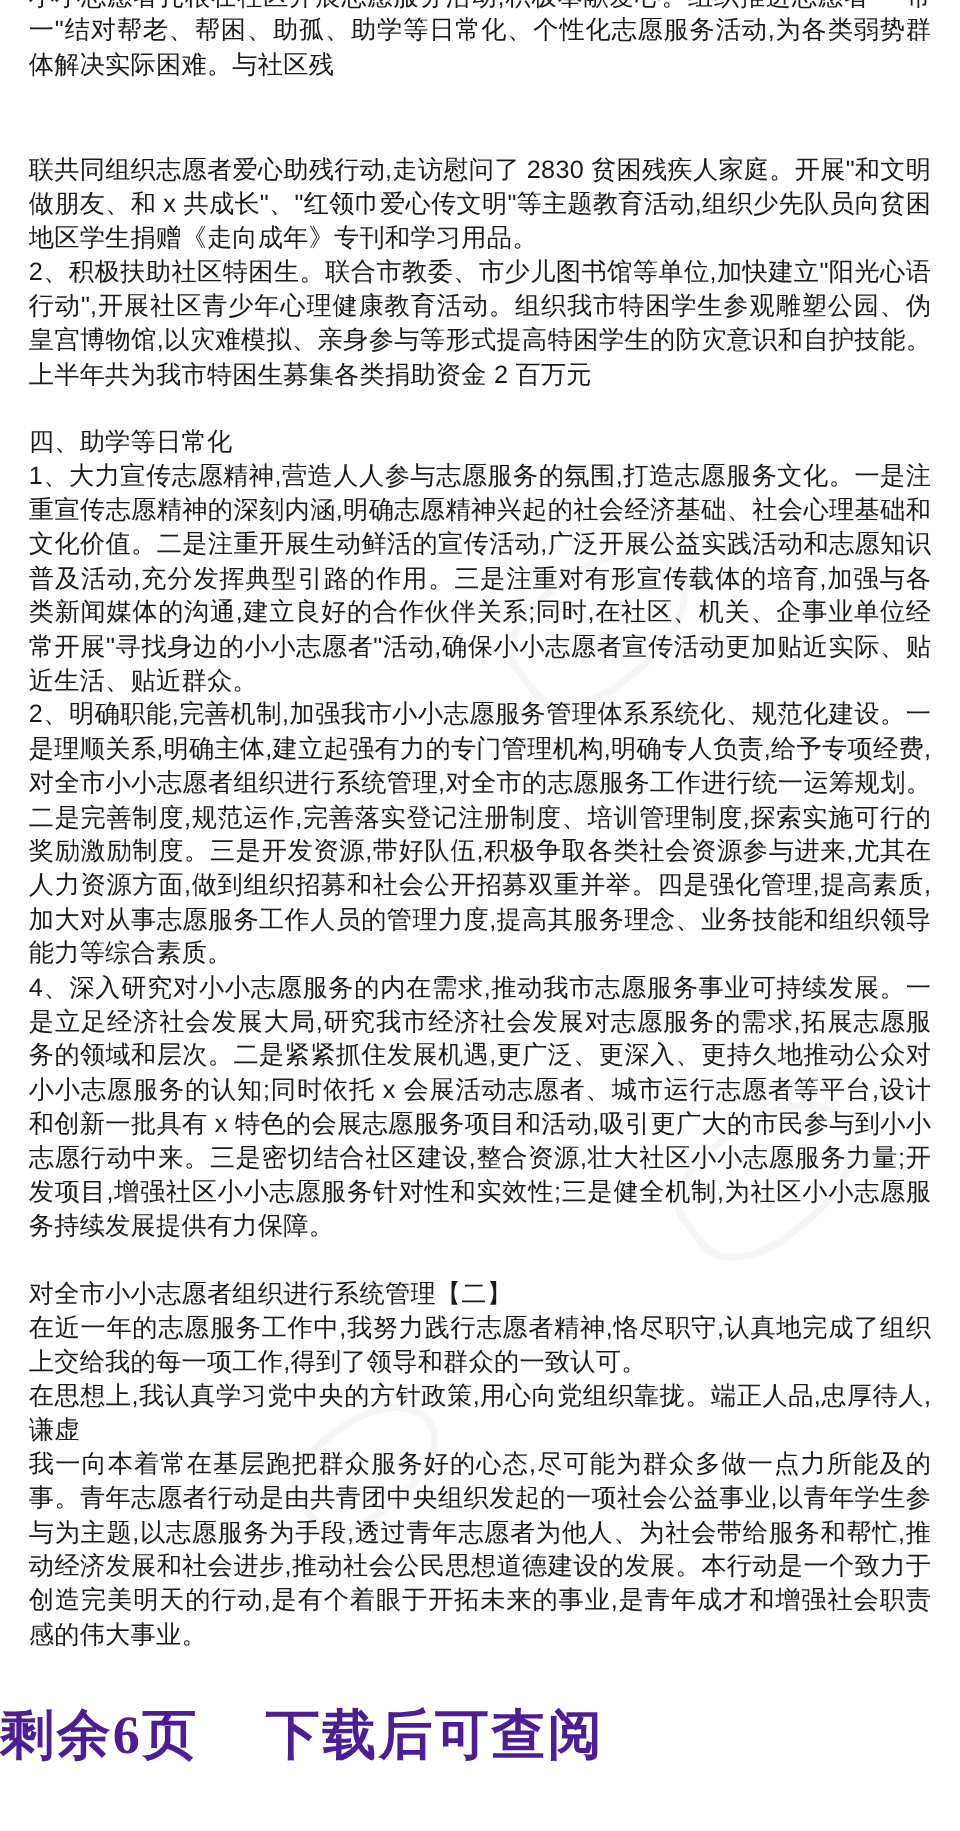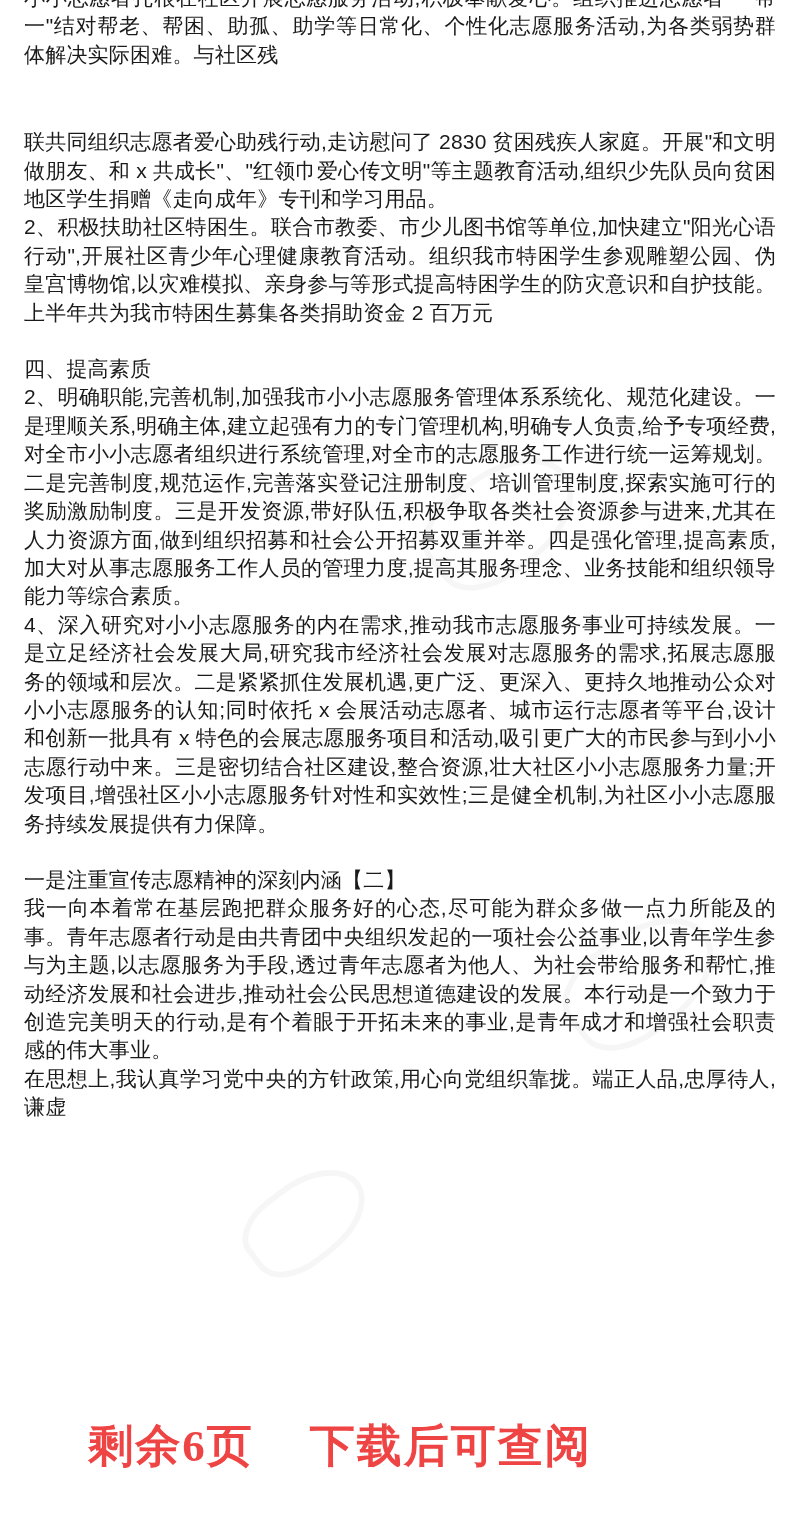--- a/index.html
+++ b/index.html
@@ -45,46 +45,47 @@
     pointer-events: none;
   }
   .wm1 { left: 420px; top: 470px; }
   .wm2 { left: 560px; top: 930px; }
   .wm3 { left: 240px; top: 1180px; width: 120px; height: 70px; }
   .footer-banner {
     position: absolute;
     left: 0;
     top: 1416px;
     width: 680px;
-    text-align: center;
     font-family: "Liberation Serif", "DejaVu Serif", serif;
     font-weight: bold;
     font-size: 45px;
-    color: #ef4444;
+    color: #4c1d95;
     letter-spacing: 2px;
     z-index: 2;
     white-space: nowrap;
   }
   .footer-banner .hint {
     margin-left: 56px;
   }
 </style>
 </head>
 <body>
 
 <div class="doc">
   <p class="clip-first gap-pagebreak">小小志愿者扎根在社区开展志愿服务活动,积极奉献爱心。组织推进志愿者"一帮一"结对帮老、帮困、助孤、助学等日常化、个性化志愿服务活动,为各类弱势群体解决实际困难。与社区残</p>
   <p>联共同组织志愿者爱心助残行动,走访慰问了 2830 贫困残疾人家庭。开展"和文明做朋友、和 x 共成长"、"红领巾爱心传文明"等主题教育活动,组织少先队员向贫困地区学生捐赠《走向成年》专刊和学习用品。</p>
   <p>2、积极扶助社区特困生。联合市教委、市少儿图书馆等单位,加快建立"阳光心语行动",开展社区青少年心理健康教育活动。组织我市特困学生参观雕塑公园、伪皇宫博物馆,以灾难模拟、亲身参与等形式提高特困学生的防灾意识和自护技能。上半年共为我市特困生募集各类捐助资金 2 百万元</p>
-  <p class="gap-blank">四、提高素质</p>
+  <p class="gap-blank">四、助学等日常化</p>
+  <p>1、大力宣传志愿精神,营造人人参与志愿服务的氛围,打造志愿服务文化。一是注重宣传志愿精神的深刻内涵,明确志愿精神兴起的社会经济基础、社会心理基础和文化价值。二是注重开展生动鲜活的宣传活动,广泛开展公益实践活动和志愿知识普及活动,充分发挥典型引路的作用。三是注重对有形宣传载体的培育,加强与各类新闻媒体的沟通,建立良好的合作伙伴关系;同时,在社区、机关、企事业单位经常开展"寻找身边的小小志愿者"活动,确保小小志愿者宣传活动更加贴近实际、贴近生活、贴近群众。</p>
   <p>2、明确职能,完善机制,加强我市小小志愿服务管理体系系统化、规范化建设。一是理顺关系,明确主体,建立起强有力的专门管理机构,明确专人负责,给予专项经费,对全市小小志愿者组织进行系统管理,对全市的志愿服务工作进行统一运筹规划。二是完善制度,规范运作,完善落实登记注册制度、培训管理制度,探索实施可行的奖励激励制度。三是开发资源,带好队伍,积极争取各类社会资源参与进来,尤其在人力资源方面,做到组织招募和社会公开招募双重并举。四是强化管理,提高素质,加大对从事志愿服务工作人员的管理力度,提高其服务理念、业务技能和组织领导能力等综合素质。</p>
   <p>4、深入研究对小小志愿服务的内在需求,推动我市志愿服务事业可持续发展。一是立足经济社会发展大局,研究我市经济社会发展对志愿服务的需求,拓展志愿服务的领域和层次。二是紧紧抓住发展机遇,更广泛、更深入、更持久地推动公众对小小志愿服务的认知;同时依托 x 会展活动志愿者、城市运行志愿者等平台,设计和创新一批具有 x 特色的会展志愿服务项目和活动,吸引更广大的市民参与到小小志愿行动中来。三是密切结合社区建设,整合资源,壮大社区小小志愿服务力量;开发项目,增强社区小小志愿服务针对性和实效性;三是健全机制,为社区小小志愿服务持续发展提供有力保障。</p>
-  <p class="gap-blank">一是注重宣传志愿精神的深刻内涵【二】</p>
+  <p class="gap-blank">对全市小小志愿者组织进行系统管理【二】</p>
+  <p>在近一年的志愿服务工作中,我努力践行志愿者精神,恪尽职守,认真地完成了组织上交给我的每一项工作,得到了领导和群众的一致认可。</p>
+  <p>在思想上,我认真学习党中央的方针政策,用心向党组织靠拢。端正人品,忠厚待人,谦虚</p>
   <p>我一向本着常在基层跑把群众服务好的心态,尽可能为群众多做一点力所能及的事。青年志愿者行动是由共青团中央组织发起的一项社会公益事业,以青年学生参与为主题,以志愿服务为手段,透过青年志愿者为他人、为社会带给服务和帮忙,推动经济发展和社会进步,推动社会公民思想道德建设的发展。本行动是一个致力于创造完美明天的行动,是有个着眼于开拓未来的事业,是青年成才和增强社会职责感的伟大事业。</p>
-  <p>在思想上,我认真学习党中央的方针政策,用心向党组织靠拢。端正人品,忠厚待人,谦虚</p>
 </div>
 
 <div class="watermark wm1"></div>
 <div class="watermark wm2"></div>
 <div class="watermark wm3"></div>
 
 <div class="footer-banner">
   <span>剩余6页</span><span class="hint">下载后可查阅</span>
 </div>
 

